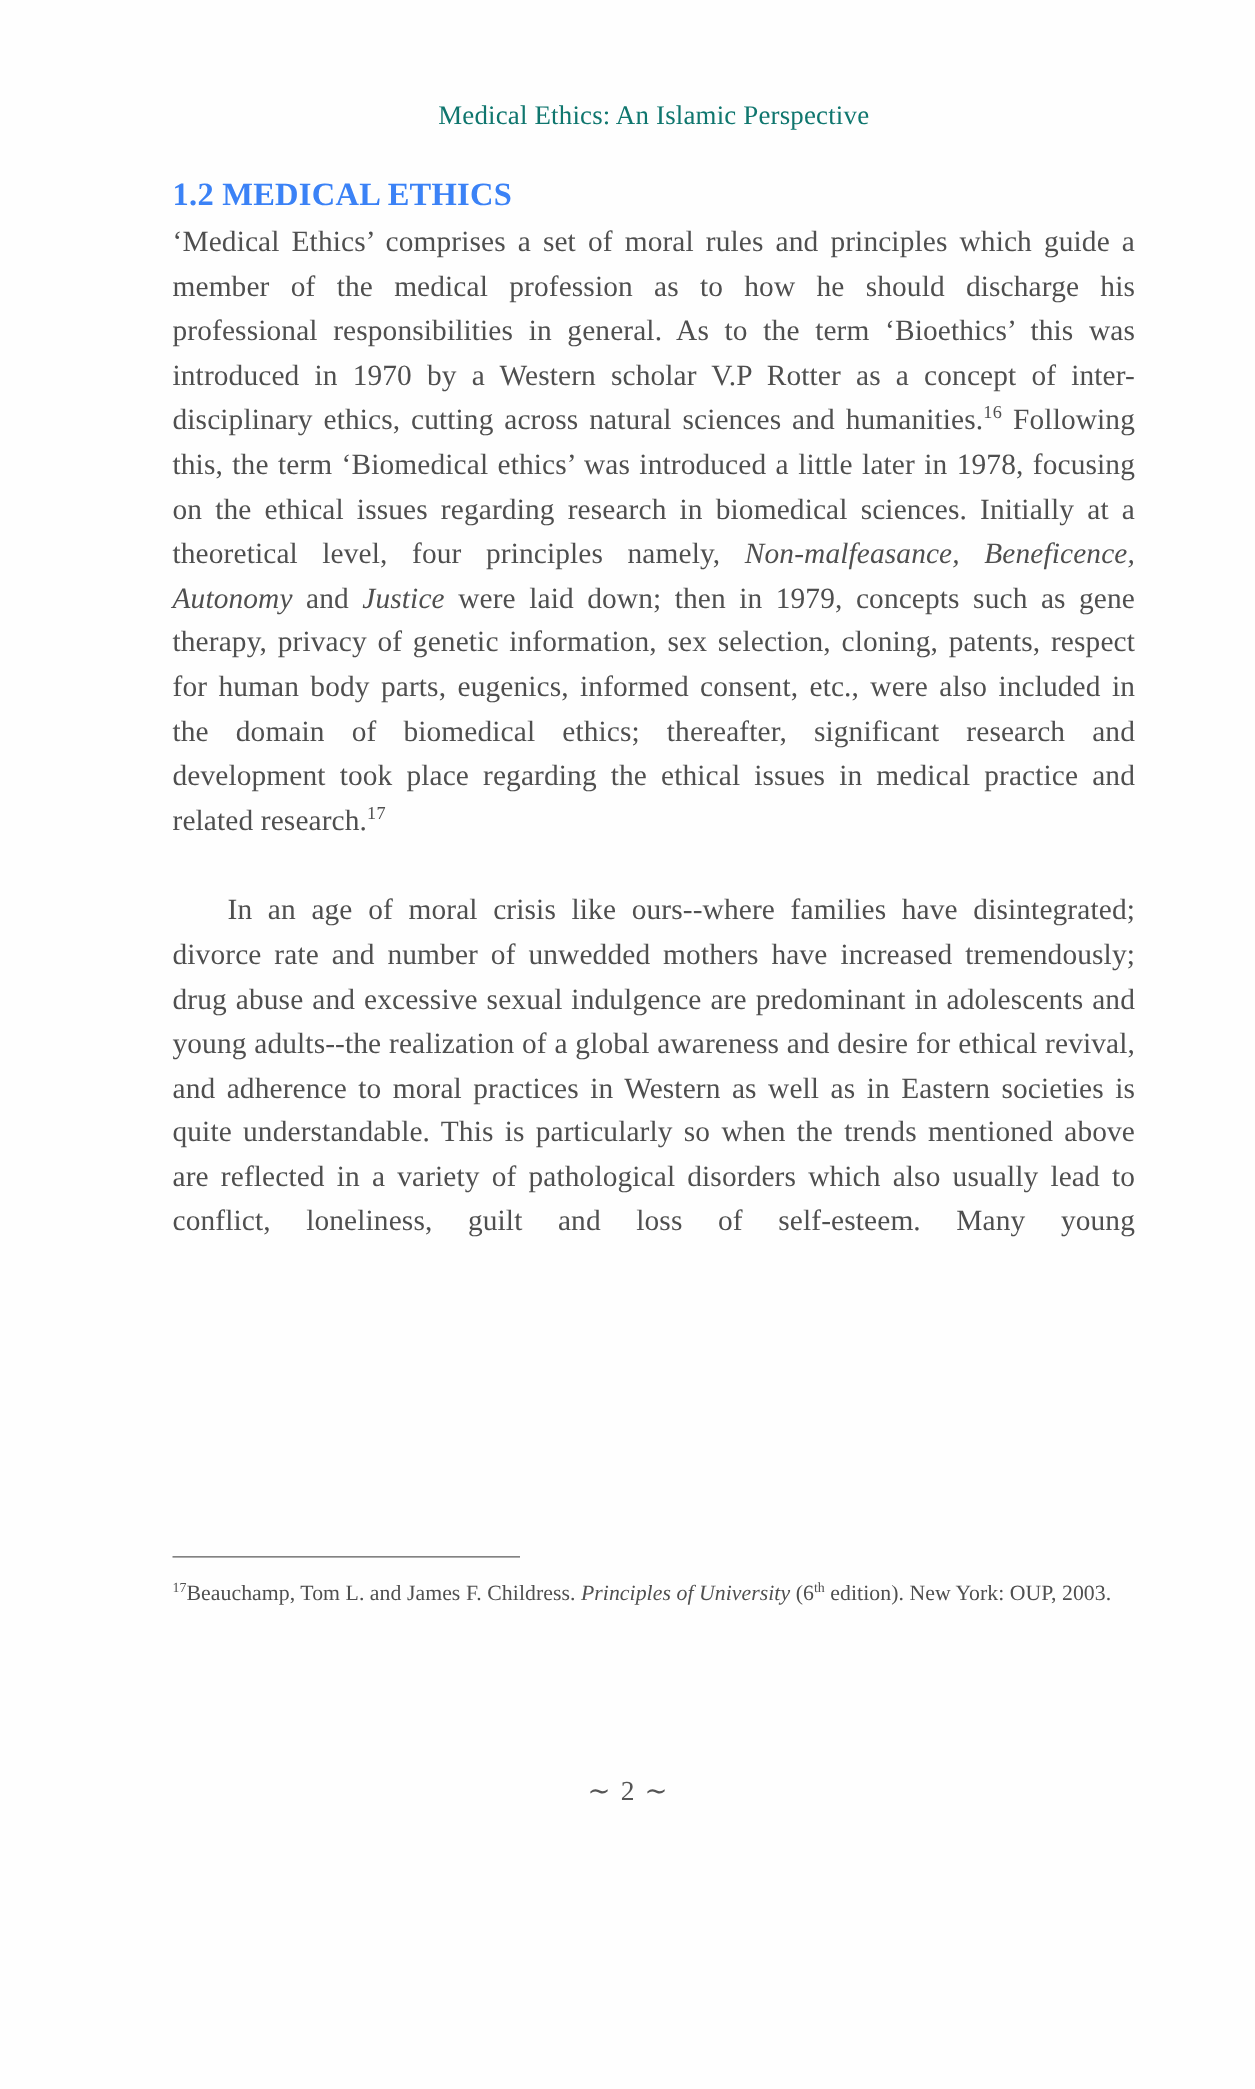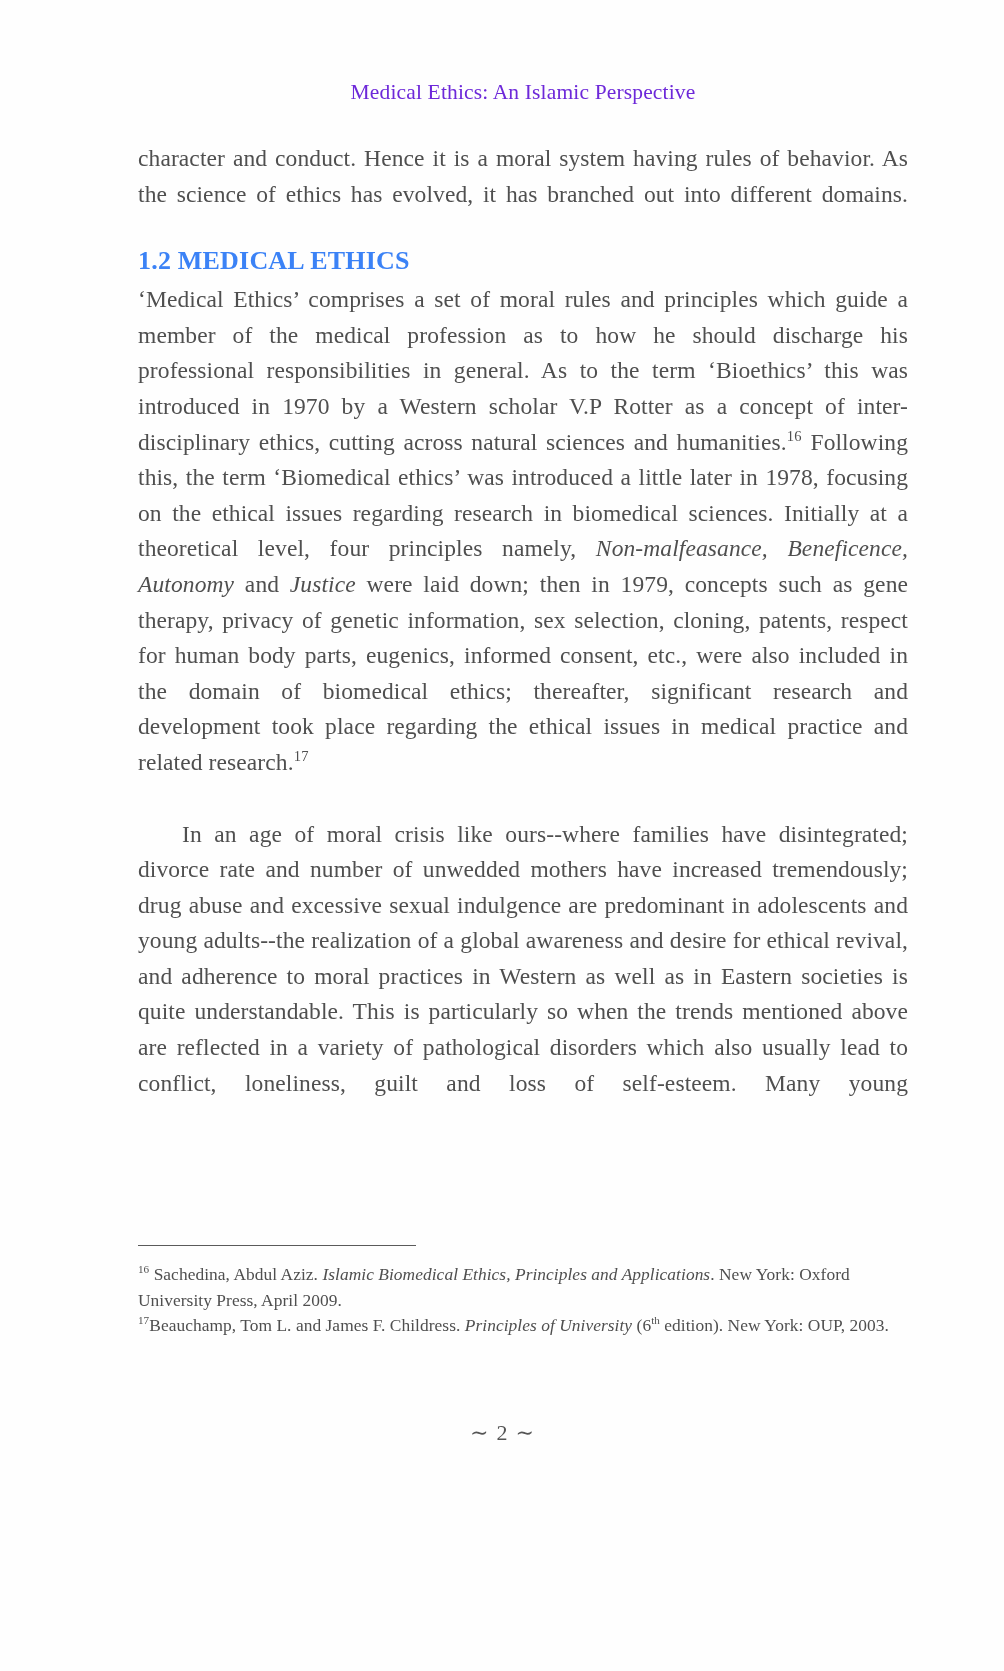--- a/index.html
+++ b/index.html
@@ -27,21 +27,21 @@
   .content {
     position: absolute;
     left: 138px;
     top: 0;
     width: 770px;
   }
 
   .running-head {
     text-align: center;
     font-size: 21.5px;
-    color: #6d28d9;
+    color: #0f766e;
     letter-spacing: 0.15px;
     margin-top: 80px;
     margin-bottom: 0;
     font-weight: normal;
   }
 
   .body-block {
     margin-top: 36px;
   }
 
@@ -135,36 +135,34 @@
 <body>
 
 <div class="page">
 
   <div class="content">
 
     <div class="running-head">Medical Ethics: An Islamic Perspective</div>
 
     <div class="body-block">
 
-      <p class="body full-justify">character and conduct. Hence it is a moral system having rules of behavior. As the science of ethics has evolved, it has branched out into different domains.</p>
 
       <h2 class="section-heading">1.2 MEDICAL ETHICS</h2>
 
       <p class="body"><span>‘Medical Ethics’ comprises a set of moral rules and principles which guide a member of the medical profession as to how he should discharge his professional responsibilities in general. As to the term ‘Bioethics’ this was introduced in 1970 by a Western scholar V.P Rotter as a concept of inter-disciplinary ethics, cutting across natural sciences and humanities.</span><sup class="fn">16</sup><span> Following this, the term ‘Biomedical ethics’ was introduced a little later in 1978, focusing on the ethical issues regarding research in biomedical sciences. Initially at a theoretical level, four principles namely, </span><span class="ital">Non-malfeasance, Beneficence, Autonomy</span><span> and </span><span class="ital">Justice</span><span> were laid down; then in 1979, concepts such as gene therapy, privacy of genetic information, sex selection, cloning, patents, respect for human body parts, eugenics, informed consent, etc., were also included in the domain of biomedical ethics; thereafter, significant research and development took place regarding the ethical issues in medical practice and related research.</span><sup class="fn">17</sup></p>
 
       <p class="body indent full-justify">In an age of moral crisis like ours--where families have disintegrated; divorce rate and number of unwedded mothers have increased tremendously; drug abuse and excessive sexual indulgence are predominant in adolescents and young adults--the realization of a global awareness and desire for ethical revival, and adherence to moral practices in Western as well as in Eastern societies is quite understandable. This is particularly so when the trends mentioned above are reflected in a variety of pathological disorders which also usually lead to conflict, loneliness, guilt and loss of self-esteem. Many young</p>
 
     </div>
   </div>
 
   <div class="footnote-area">
 
     <hr class="fn-rule">
 
-    <p class="footnote"><sup class="fnmark">16</sup><span> Sachedina, Abdul Aziz. </span><span class="ital">Islamic Biomedical Ethics, Principles and Applications</span><span>. New York: Oxford University Press, April 2009.</span></p>
 
     <p class="footnote"><sup class="fnmark">17</sup><span>Beauchamp, Tom L. and James F. Childress. </span><span class="ital">Principles of University</span><span> (6</span><sup class="fnmark">th</sup><span> edition). New York: OUP, 2003.</span></p>
 
   </div>
 
   <div class="page-number"><span class="tilde">∼</span><span>2</span><span class="tilde">∼</span></div>
 
 </div>
 
 </body></html>

